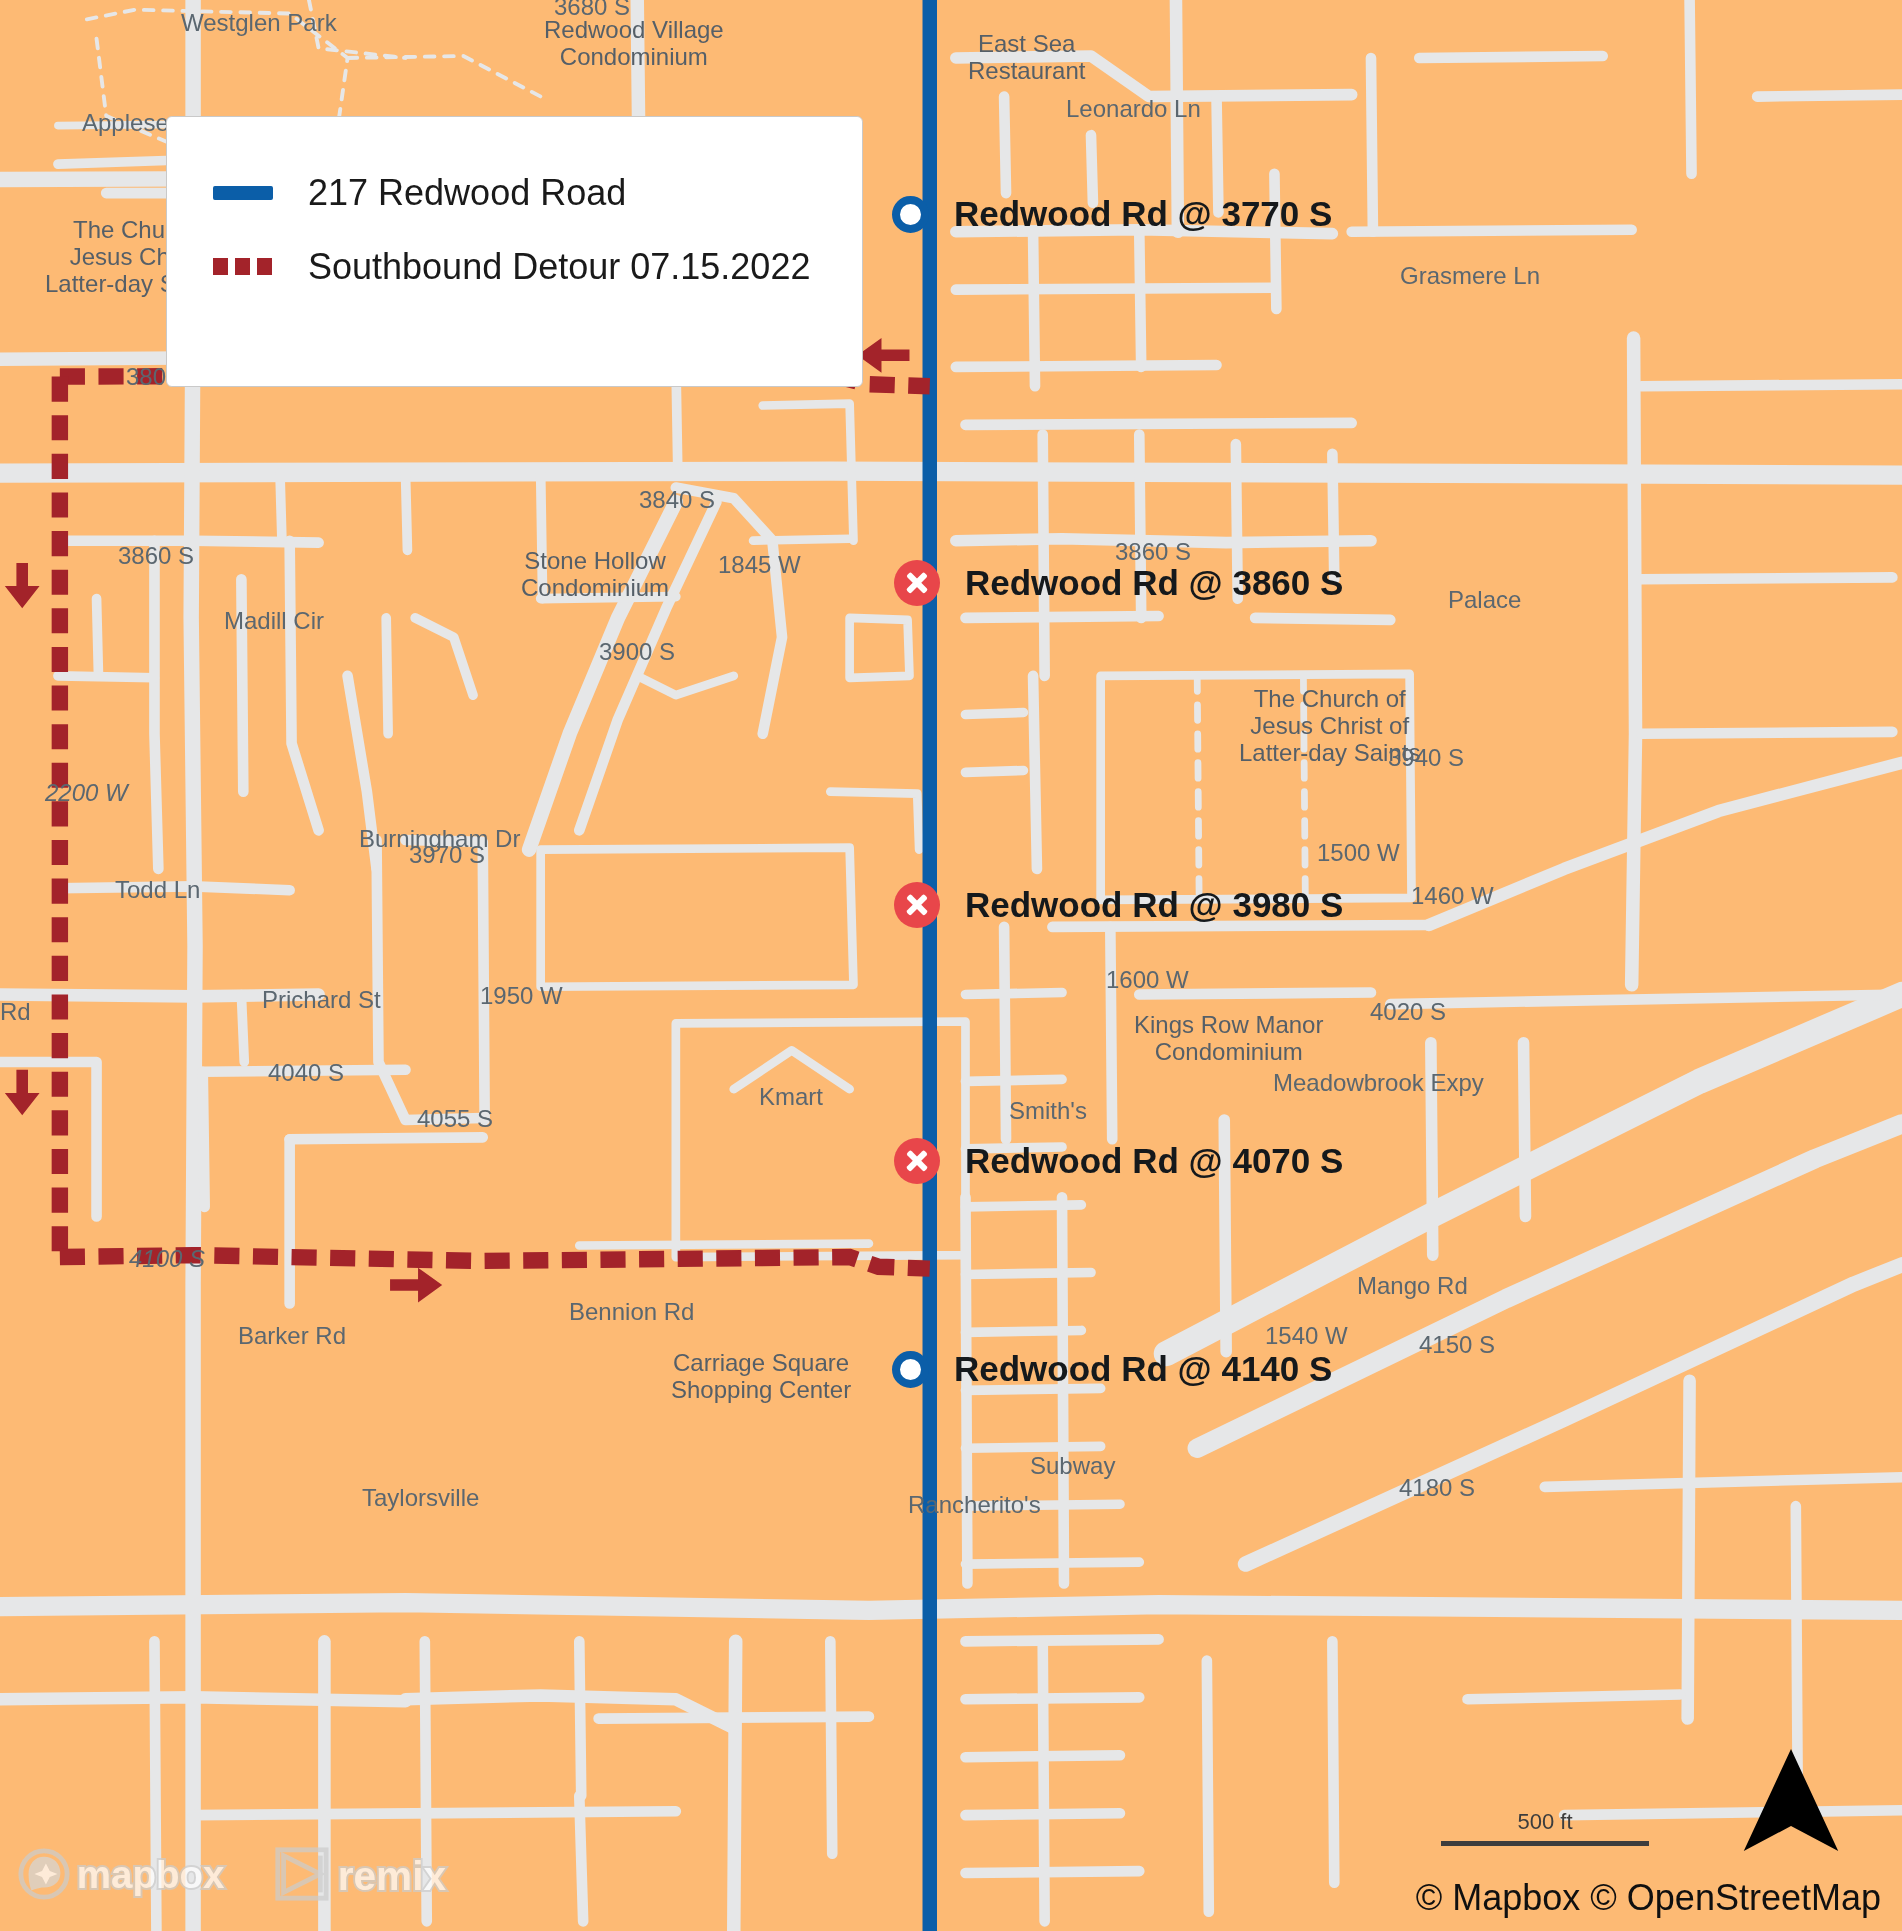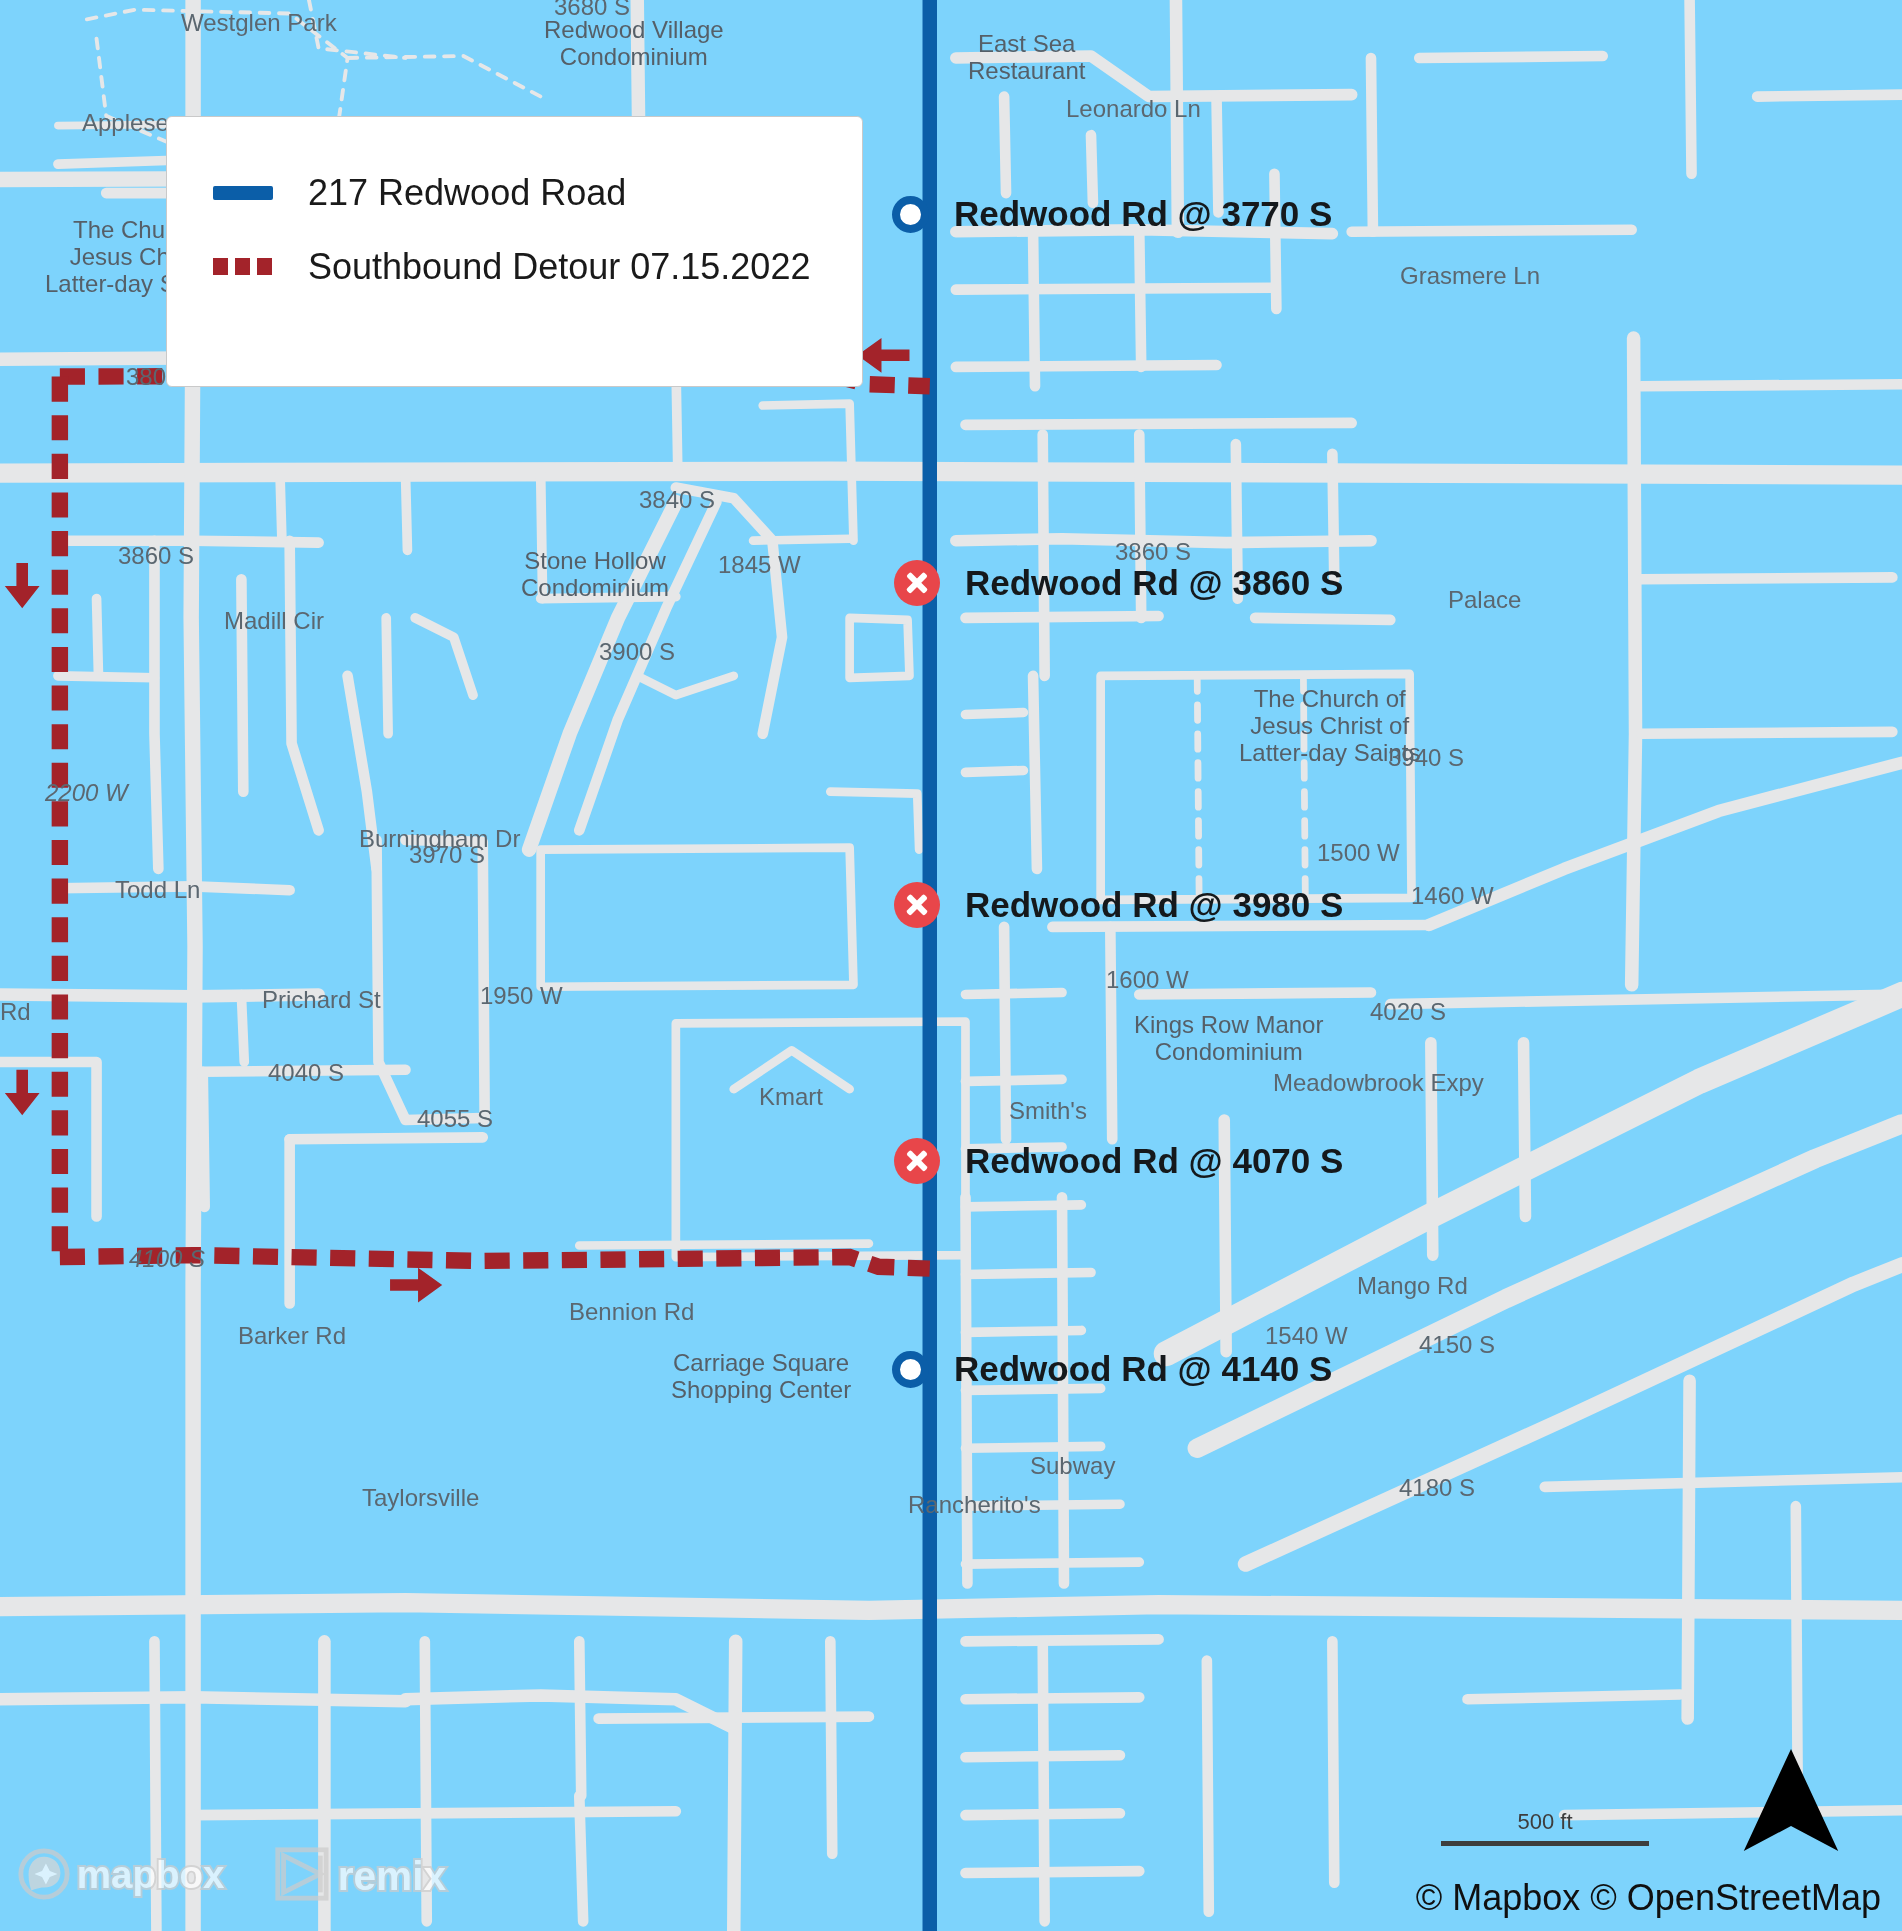--- a/index.html
+++ b/index.html
@@ -5,21 +5,21 @@
   html, body {
     margin: 0;
     padding: 0;
     background: #ffffff;
   }
   #map-root {
     position: relative;
     width: 1902px;
     height: 1931px;
     overflow: hidden;
-    background: #7dd3fc;
+    background: #fdba74;
     font-family: "Liberation Sans", sans-serif;
   }
   #basemap-svg {
     position: absolute;
     left: 0; top: 0;
     width: 1902px;
     height: 1931px;
   }
   .map-label {
     position: absolute;

